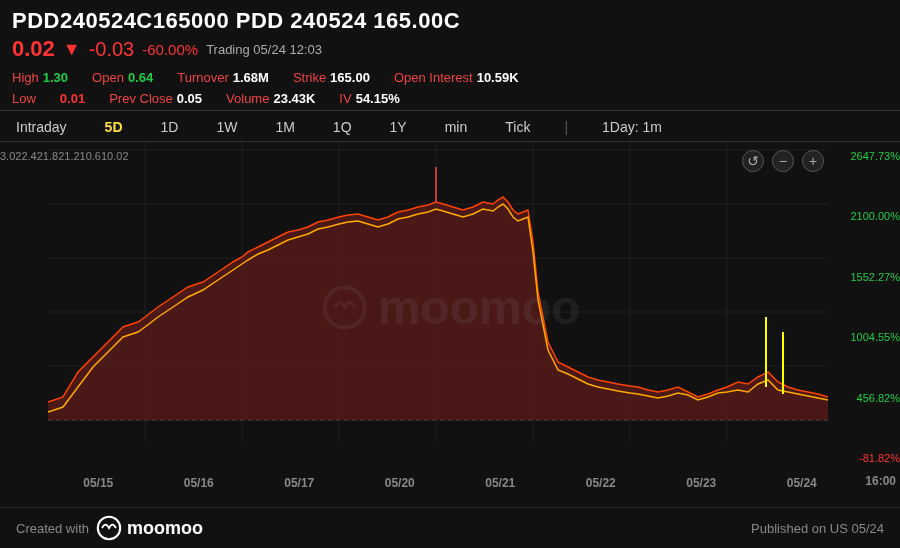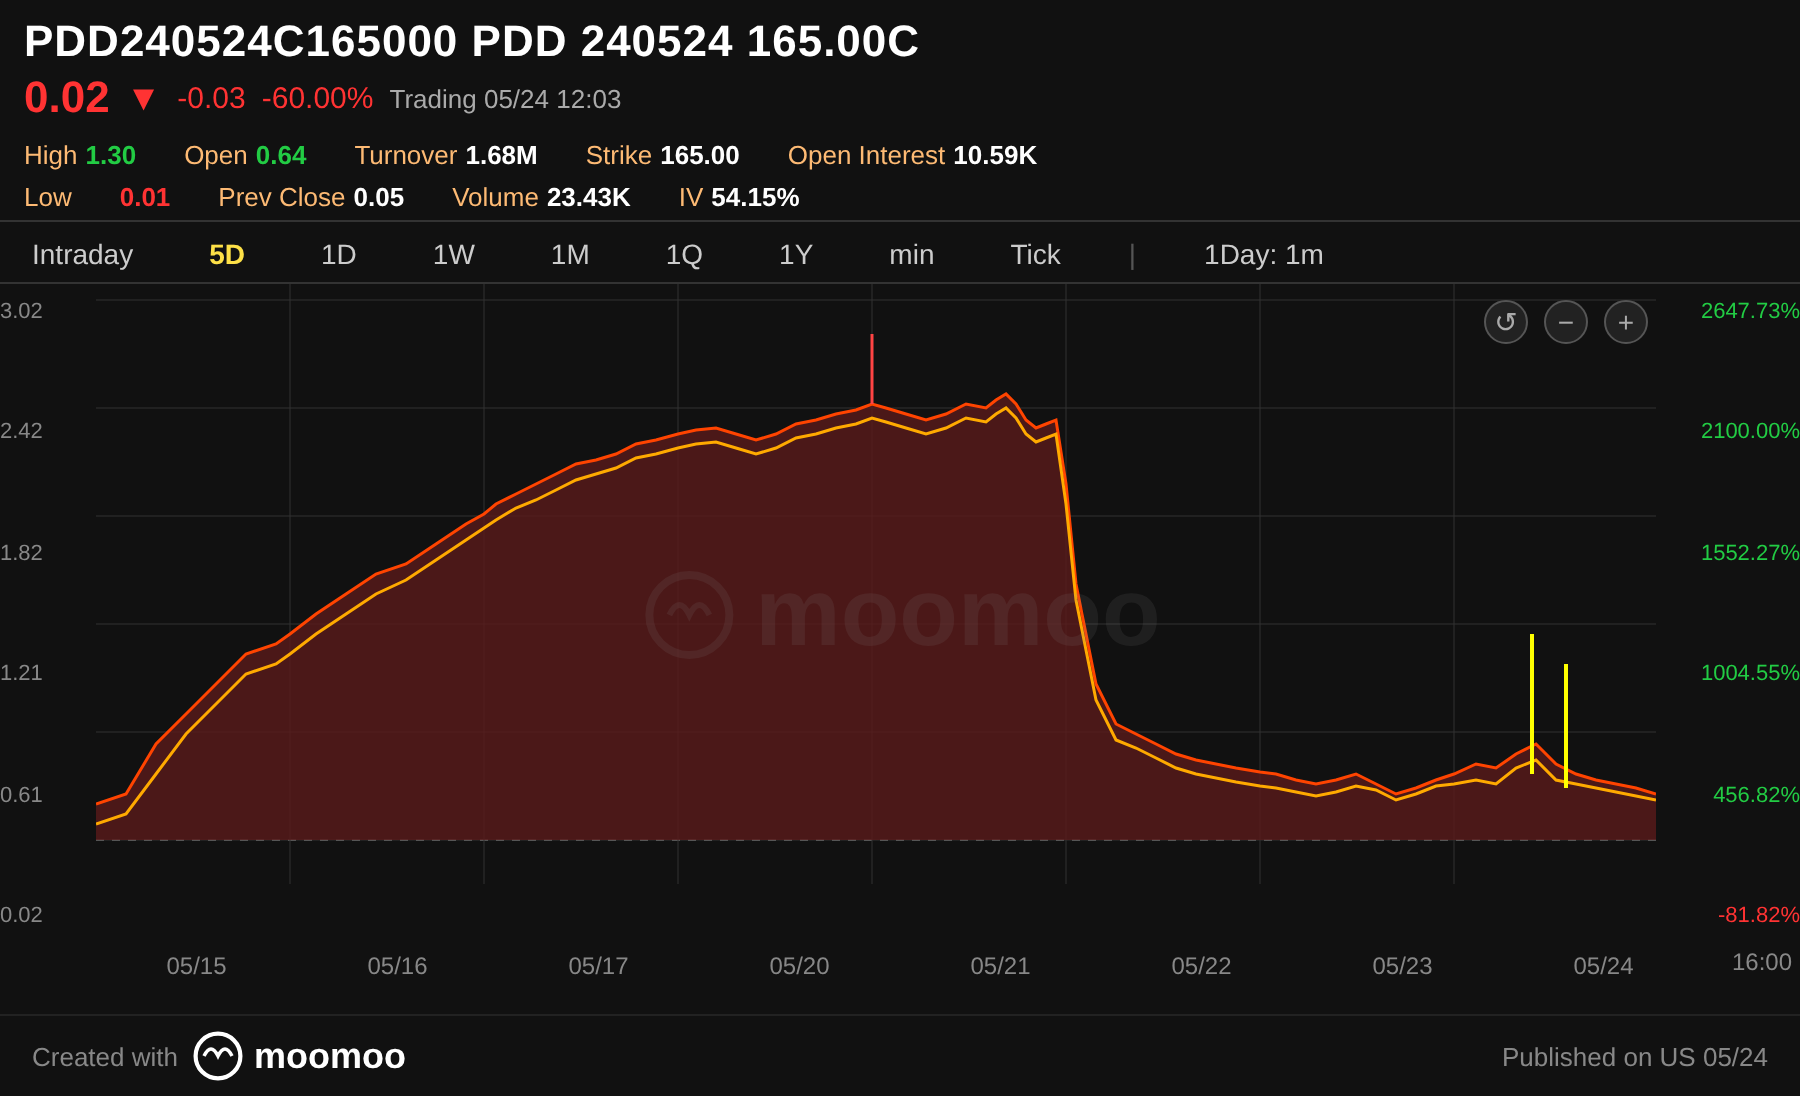--- a/index.html
+++ b/index.html
@@ -24,33 +24,33 @@
     }
     .price-row {
       display: flex;
       align-items: center;
       gap: 8px;
       margin-top: 2px;
       font-size: 14px;
     }
     .price-main { font-size: 22px; font-weight: bold; color: #ff3333; }
     .arrow-down { color: #ff3333; font-size: 18px; }
-    .change-abs { color: #ff3333; font-size: 15px; text-align: center; }
+    .change-abs { color: #ff3333; font-size: 20px; text-align: center; }
     .change-pct { color: #ff3333; font-size: 15px; }
     .trading-info { color: #aaa; font-size: 13px; }
     .stats-row {
       display: flex;
       gap: 24px;
       padding: 4px 12px 2px 12px;
       font-size: 13px;
       color: #ccc;
       flex-wrap: wrap;
     }
     .stat-item { display: flex; gap: 4px; align-items: center; }
-    .stat-label { color: #fdba74; text-align: center; }
+    .stat-label { color: #ef4444; text-align: center; }
     .stat-value-green { color: #22cc44; font-weight: bold; }
     .stat-value-red { color: #ff3333; font-weight: bold; margin-left: 20px; }
     .stat-value-white { color: #fff; font-weight: bold; }
     .divider {
       border: none;
       border-top: 1px solid #333;
       margin: 2px 0;
     }
     .tabs-row {
       display: flex;
@@ -72,21 +72,21 @@
       background: #111;
       overflow: hidden;
     }
     .chart-labels-left {
       position: absolute;
       left: 0;
       top: 0;
       width: 48px;
       height: 100%;
       display: flex;
-      flex-direction: column;
+      flex-direction: row;
       justify-content: space-between;
       padding: 8px 0;
       font-size: 11px;
       color: #888;
       z-index: 10;
     }
     .chart-labels-right {
       position: absolute;
       right: 0;
       top: 0;
@@ -314,21 +314,21 @@
 
       <line x1="718" y1="245" x2="718" y2="175" stroke="#ffff00" stroke-width="2"></line>
       <line x1="735" y1="252" x2="735" y2="190" stroke="#ffff00" stroke-width="2"></line>
 
       <line x1="388" y1="60" x2="388" y2="25" stroke="#ff4444" stroke-width="1.5"></line>
 
     </svg>
   </div>
 </div>
 
-<div style="position:relative; background:#111; padding: 2px 0;">
+<div style="position:relative; background:#111; padding: 2px 0; font-weight: bold;">
   <div style="display:flex; justify-content:space-around; padding: 2px 48px; font-size:12px; color:#888;">
     <span>05/15</span>
     <span>05/16</span>
     <span>05/17</span>
     <span>05/20</span>
     <span>05/21</span>
     <span>05/22</span>
     <span>05/23</span>
     <span>05/24</span>
   </div>

